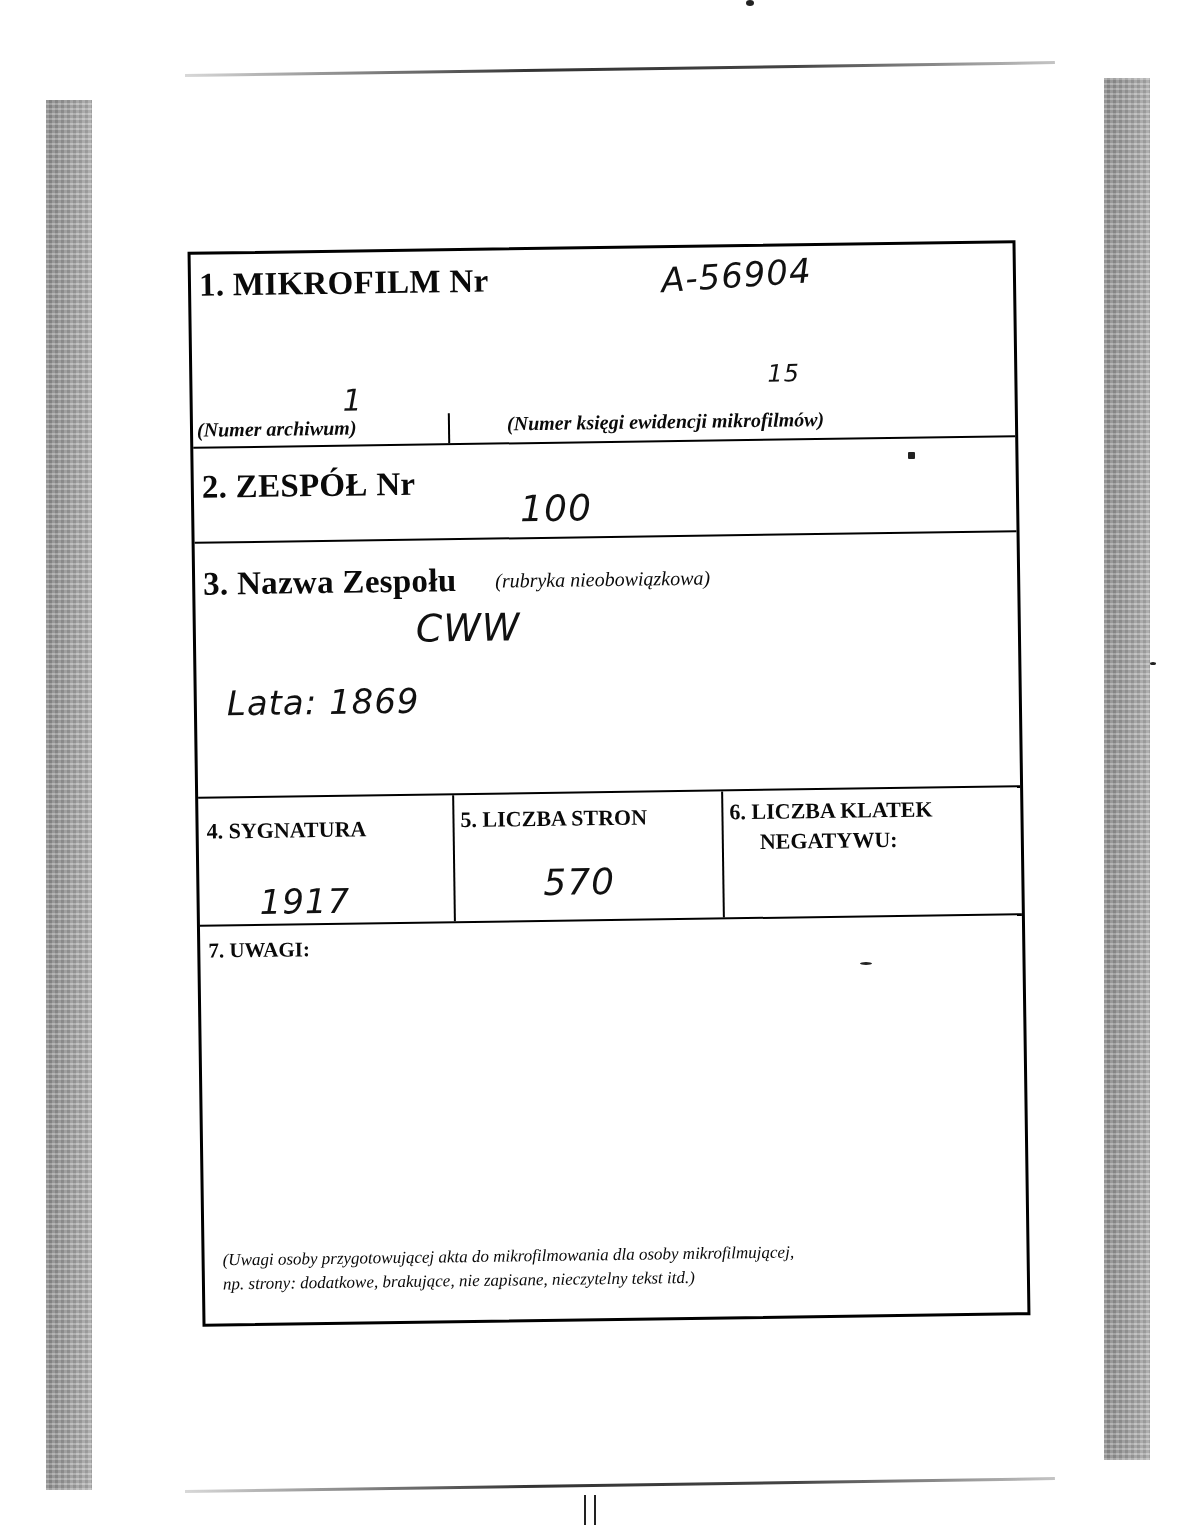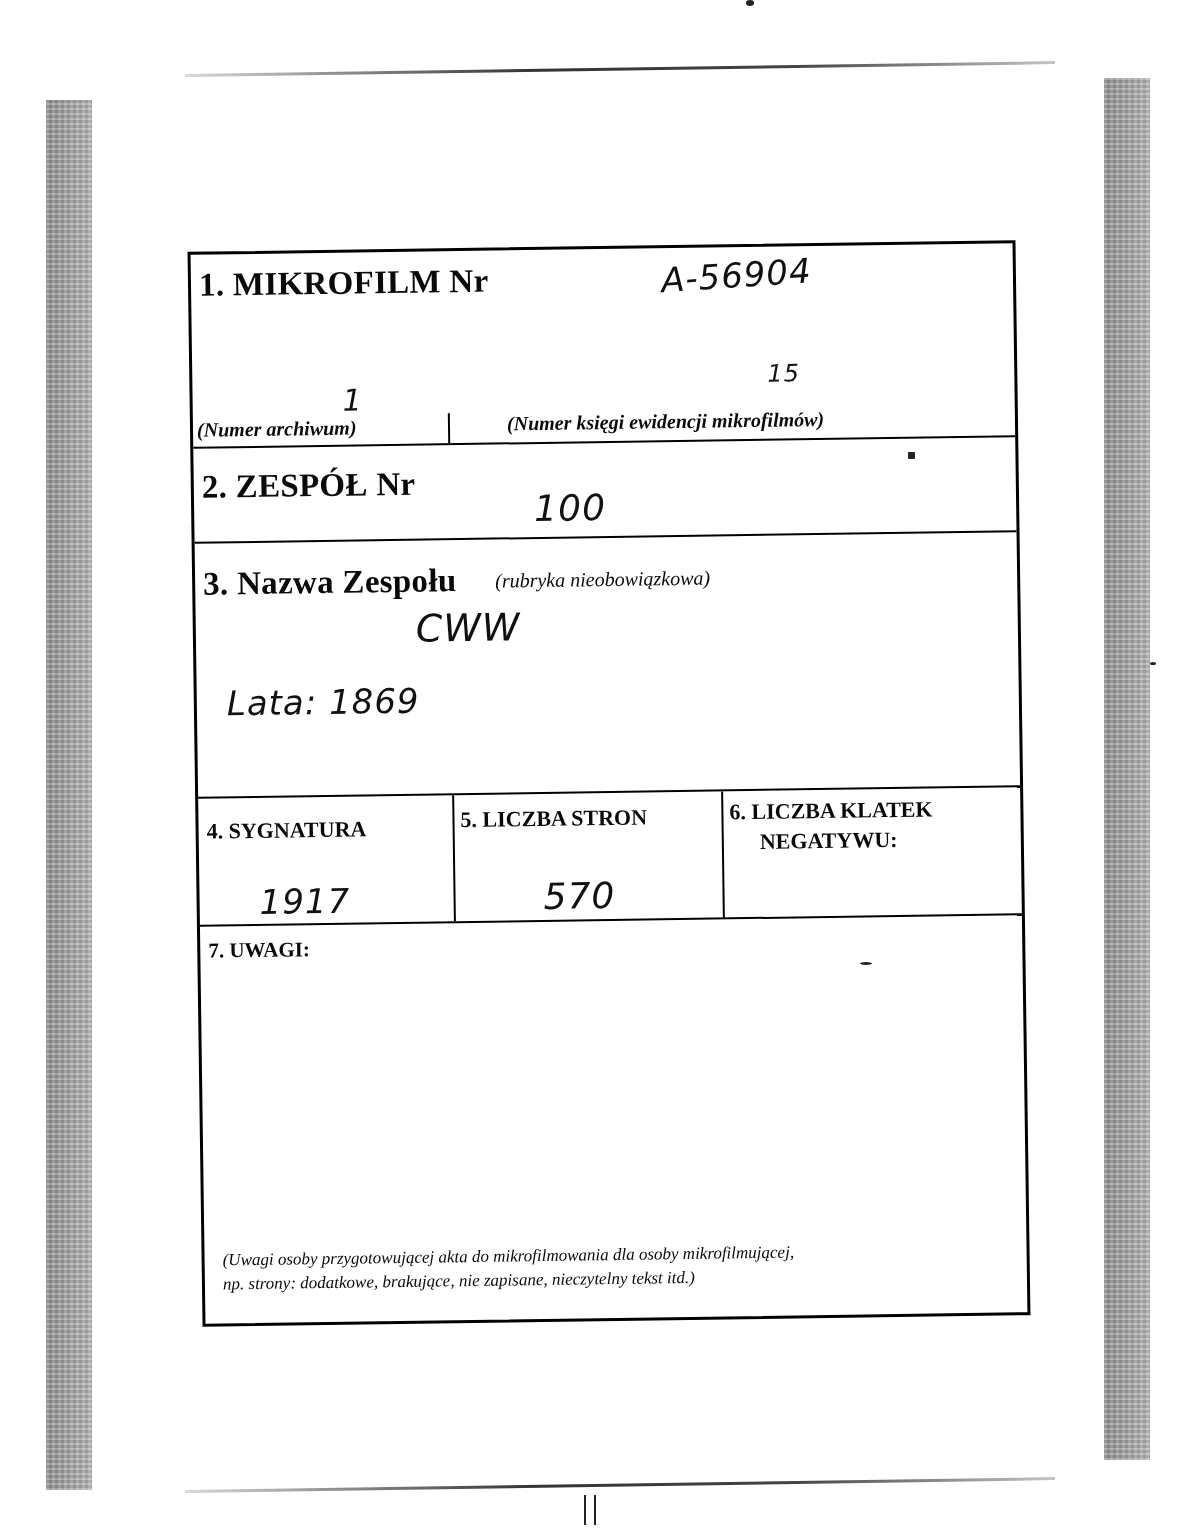--- a/index.html
+++ b/index.html
@@ -69,37 +69,37 @@
     <span class="hand" style="left:470px;top:8px;font-size:34px;transform:rotate(-3deg);">A-56904</span>
     <span class="hand" style="left:150px;top:130px;font-size:30px;">1</span>
     <span class="hand" style="left:575px;top:113px;font-size:24px;">15</span>
     <span class="italic-sub" style="left:4px;top:164px;">(Numer archiwum)</span>
     <div class="divider-v" style="left:255px;top:162px;height:30px;"></div>
     <span class="italic-sub" style="left:314px;top:162px;">(Numer księgi ewidencji mikrofilmów)</span>
   </div>
 
   <div class="row r2">
     <span class="label-big" style="left:8px;top:20px;">2. ZESPÓŁ  Nr</span>
-    <span class="hand" style="left:340px;top:44px;font-size:36px;">100</span>
+    <span class="hand" style="left:326px;top:44px;font-size:36px;">100</span>
   </div>
 
   <div class="row r3">
     <span class="label-big" style="left:8px;top:22px;">3. Nazwa Zespołu</span>
     <span class="italic-sub" style="left:300px;top:30px;font-weight:normal;">(rubryka nieobowiązkowa)</span>
     <span class="hand" style="left:220px;top:66px;font-size:38px;">CWW</span>
     <span class="hand" style="left:30px;top:140px;font-size:34px;">Lata: 1869</span>
   </div>
 
   <div class="row r4">
     <div class="divider-v" style="left:254px;top:0;bottom:0;"></div>
     <div class="divider-v" style="left:523px;top:0;bottom:0;"></div>
     <span class="label-mid" style="left:8px;top:20px;">4. SYGNATURA</span>
     <span class="hand" style="left:60px;top:84px;font-size:34px;">1917</span>
     <span class="label-mid" style="left:262px;top:12px;">5. LICZBA  STRON</span>
-    <span class="hand" style="left:344px;top:82px;font-size:36px;">570</span>
+    <span class="hand" style="left:344px;top:68px;font-size:36px;">570</span>
     <span class="label-mid" style="left:531px;top:8px;">6. LICZBA  KLATEK</span>
     <span class="label-mid" style="left:561px;top:38px;">NEGATYWU:</span>
   </div>
 
   <div class="row r5">
     <span class="label-mid" style="left:8px;top:12px;font-size:21px;">7. UWAGI:</span>
     <span class="italic-note" style="left:18px;top:322px;">(Uwagi osoby przygotowującej akta do mikrofilmowania dla osoby mikrofilmującej,</span>
     <span class="italic-note" style="left:18px;top:346px;">np. strony: dodatkowe, brakujące, nie zapisane, nieczytelny tekst itd.)</span>
   </div>
 </div>

